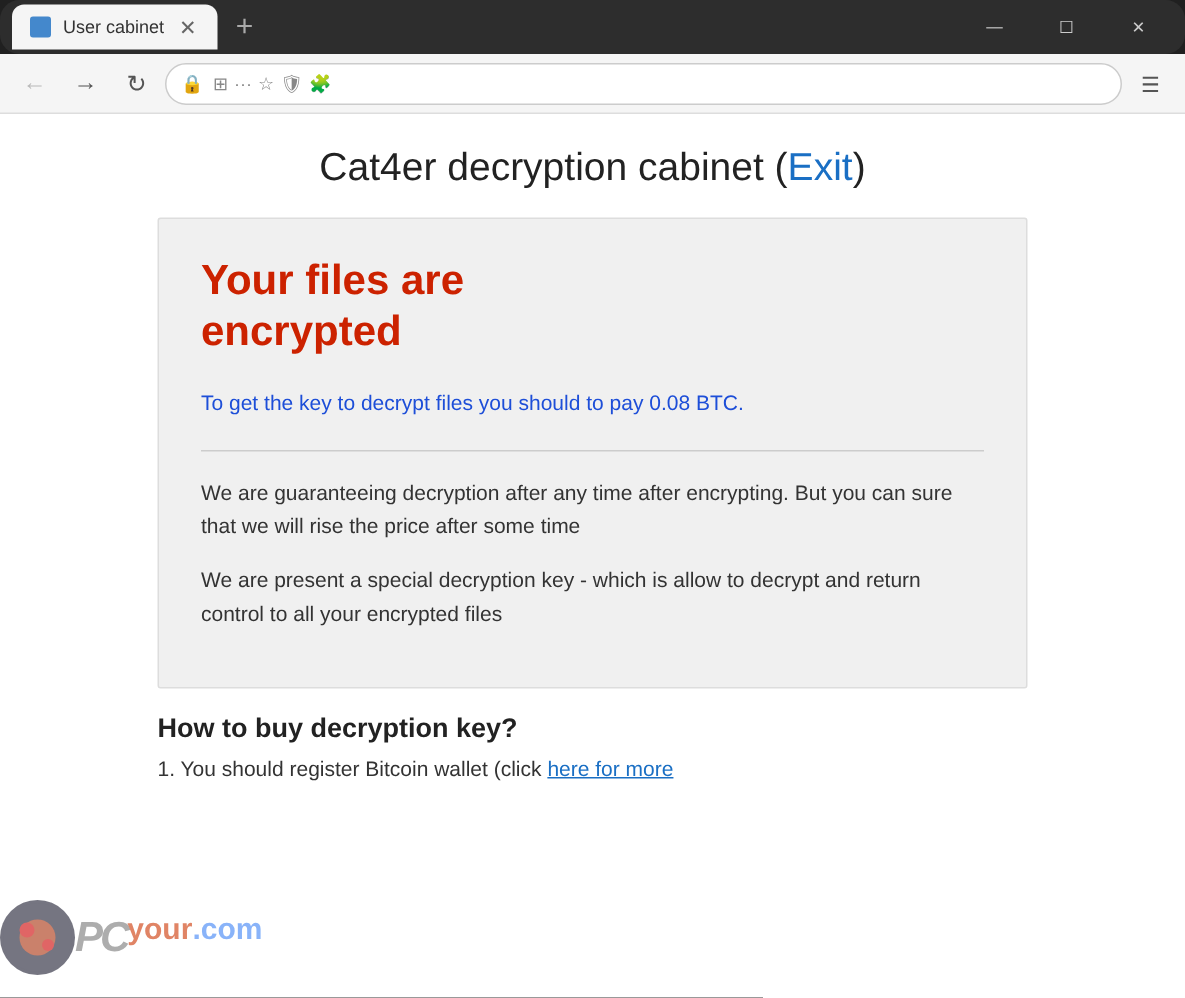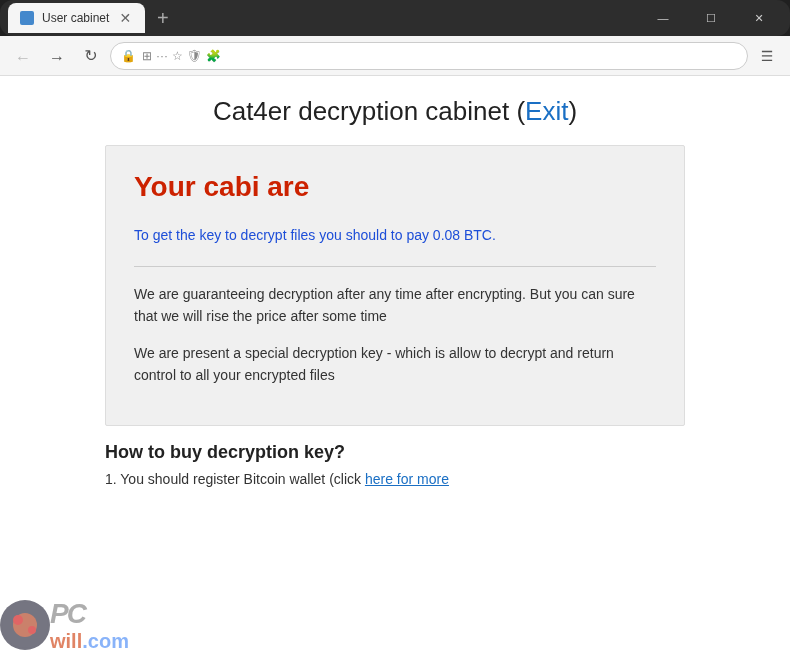--- a/index.html
+++ b/index.html
@@ -335,21 +335,22 @@
   </div>
 
   <div class="page-content">
 
     <h1 class="page-title">
       <span>Cat4er decryption cabinet (</span><a class="exit-link">Exit</a><span>)</span>
     </h1>
 
     <div class="main-box">
       <div class="ransomware-heading">
-        <span>Your cabi are</span><br>
+        <span>Your files are</span><br>
+        <span>encrypted</span>
       </div>
 
       <p class="decrypt-instructions">To get the key to decrypt files you should to pay 0.08 BTC.</p>
 
       <hr class="divider">
 
       <p class="description-text">We are guaranteeing decryption after any time after encrypting. But you can sure that we will rise the price after some time</p>
 
       <p class="description-text">We are present a special decryption key - which is allow to decrypt and return control to all your encrypted files</p>
     </div>
@@ -364,24 +365,24 @@
     <div class="watermark">
       <div class="pcrisk-logo">
         <div class="pc-icon">
           <svg width="46" height="46" viewBox="0 0 46 46">
             <circle cx="23" cy="23" r="23" fill="#1a1a2e"></circle>
             <circle cx="23" cy="23" r="12" fill="#cc3300" opacity="0.8"></circle>
             <circle cx="16" cy="18" r="5" fill="#cc0000"></circle>
             <circle cx="30" cy="28" r="4" fill="#cc0000"></circle>
           </svg>
         </div>
-        <div style="display:flex;flex-direction:column;">
+        <div style="display:flex;">
           <span class="pc-text" style="color:#777;font-size:28px;font-style:italic;font-weight:bold;">PC</span>
           <div style="display:flex;align-items:baseline;">
-            <span class="risk-text">will</span>
+            <span class="risk-text">your</span>
             <span class="com-text">.com</span>
           </div>
         </div>
       </div>
     </div>
 
   </div>
 
 </div>
 

